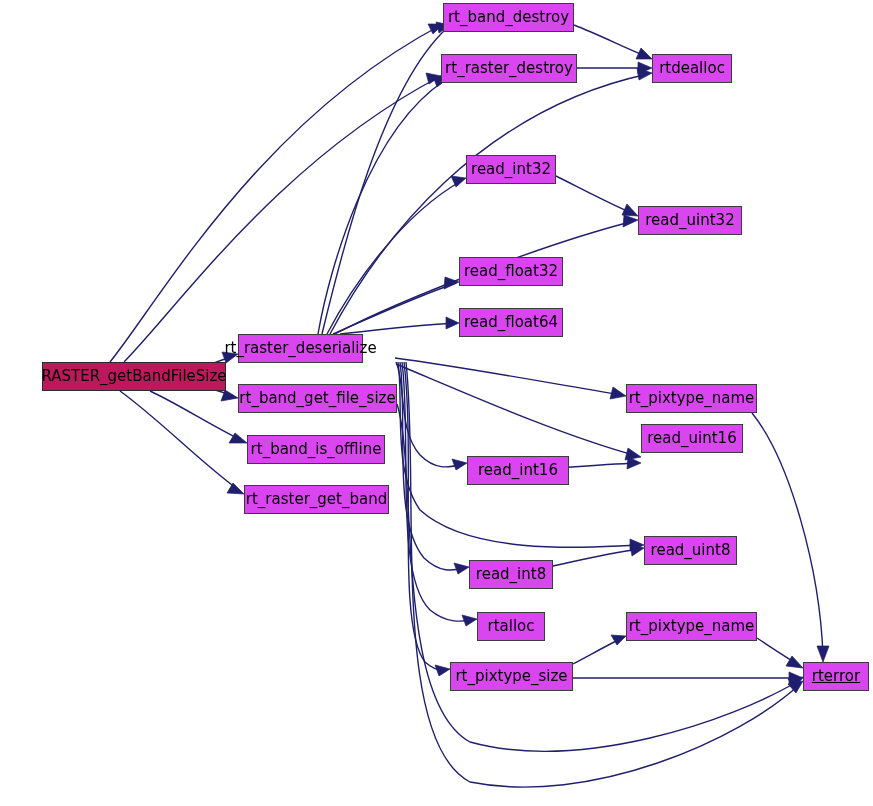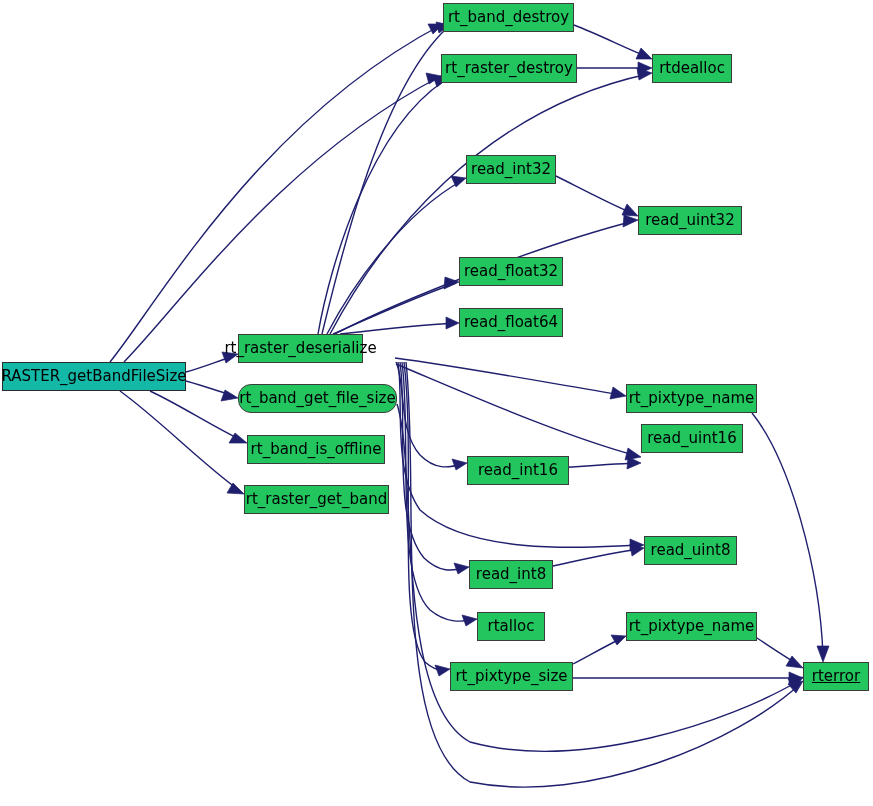--- a/index.html
+++ b/index.html
@@ -31,33 +31,34 @@
   }
   .edge-head {
     fill: #1f1f6e;
     stroke: #1f1f6e;
     stroke-width: 0.7;
   }
   .node {
     position: absolute;
     box-sizing: border-box;
     border: 1px solid #3c3c3c;
-    background: #22c55e;
+    background: #d946ef;
     color: #000000;
     font-size: 15px;
     line-height: 1;
     display: flex;
     align-items: center;
     justify-content: center;
     white-space: nowrap;
     letter-spacing: 0px;
   }
   .node.highlight {
-    background: #14b8a6;
+    background: #be185d;
     border-color: #2b2b2b;
+    margin-left: 40px;
   }
   .node-label {
     display: block;
     padding: 0 6px;
   }
 </style>
 </head>
 <body>
 
 <div id="graph-root">
@@ -161,21 +162,21 @@
     </g>
   </svg>
 
   <div id="nodes-layer">
       <div class="node highlight" style="left: 2px; top: 362px; width: 184px; height: 29px;">
         <span class="node-label">RASTER_getBandFileSize</span>
       </div>
       <div class="node" style="left: 238px; top: 334px; width: 125px; height: 29px;">
         <span class="node-label">rt_raster_deserialize</span>
       </div>
-      <div class="node" style="left: 238px; top: 384px; width: 159px; height: 29px; border-radius: 13px;">
+      <div class="node" style="left: 238px; top: 384px; width: 159px; height: 29px;">
         <span class="node-label">rt_band_get_file_size</span>
       </div>
       <div class="node" style="left: 247px; top: 435px; width: 138px; height: 29px;">
         <span class="node-label">rt_band_is_offline</span>
       </div>
       <div class="node" style="left: 244px; top: 485px; width: 145px; height: 29px;">
         <span class="node-label">rt_raster_get_band</span>
       </div>
       <div class="node" style="left: 443px; top: 3px; width: 131px; height: 29px;">
         <span class="node-label">rt_band_destroy</span>

